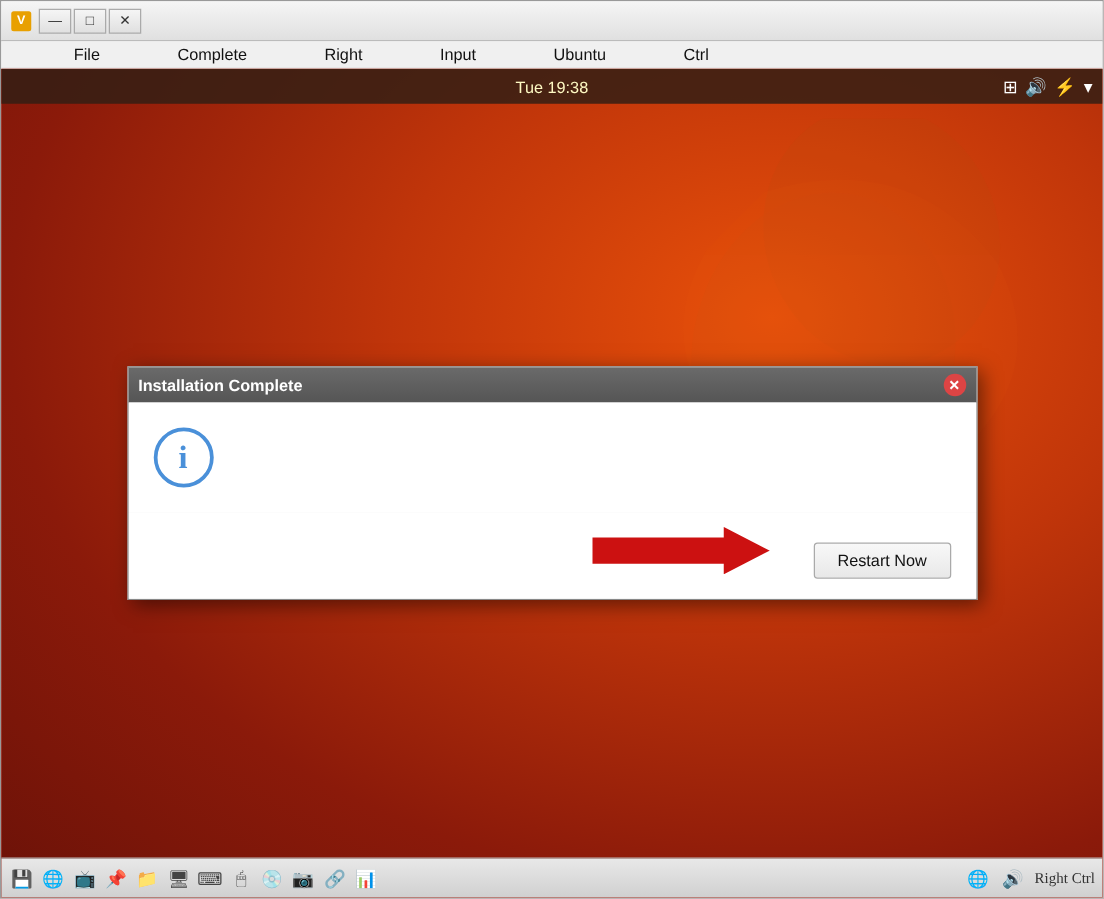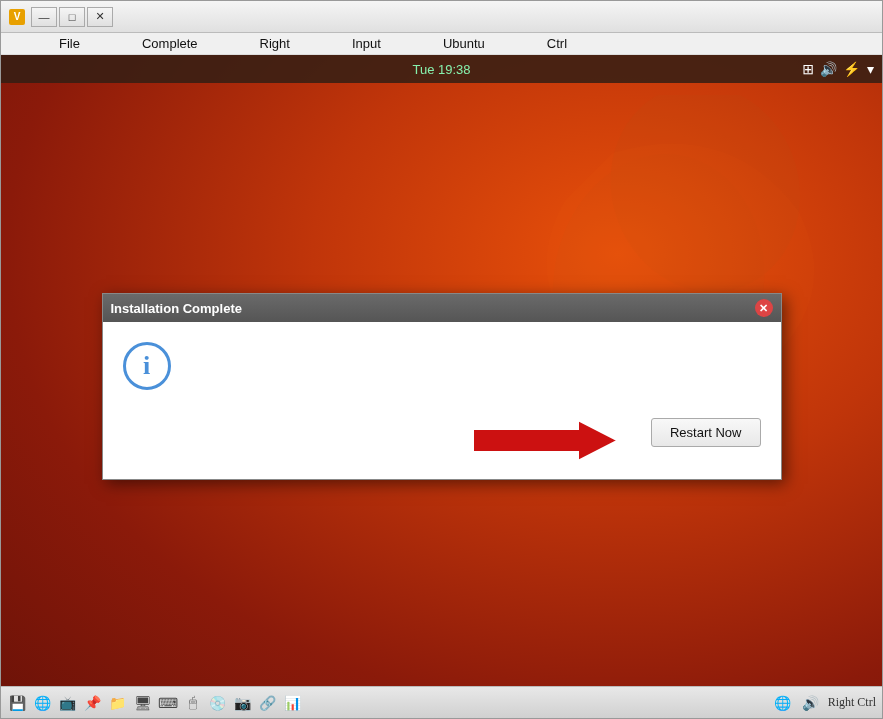--- a/index.html
+++ b/index.html
@@ -125,21 +125,21 @@
       right: 0;
       height: 28px;
       background: rgba(50,30,20,0.85);
       display: flex;
       align-items: center;
       justify-content: center;
       z-index: 10;
     }
 
     .panel-clock {
-      color: #86efac;
+      color: #fef9c3;
       font-size: 13px;
       font-weight: 500;
     }
 
     .panel-right {
       position: absolute;
       right: 8px;
       top: 0;
       height: 28px;
       display: flex;
@@ -232,21 +232,21 @@
     .dialog-message {
       flex: 1;
       font-size: 13px;
       color: #111;
       padding-top: 12px;
       line-height: 1.5;
     }
 
     .dialog-footer {
       display: flex;
-      align-items: flex-start;
+      align-items: flex-end;
       justify-content: flex-end;
       padding: 8px 20px 16px;
       background: white;
       gap: 28px;
     }
 
     .arrow-outline-container {
       display: flex;
       align-items: center;
     }

